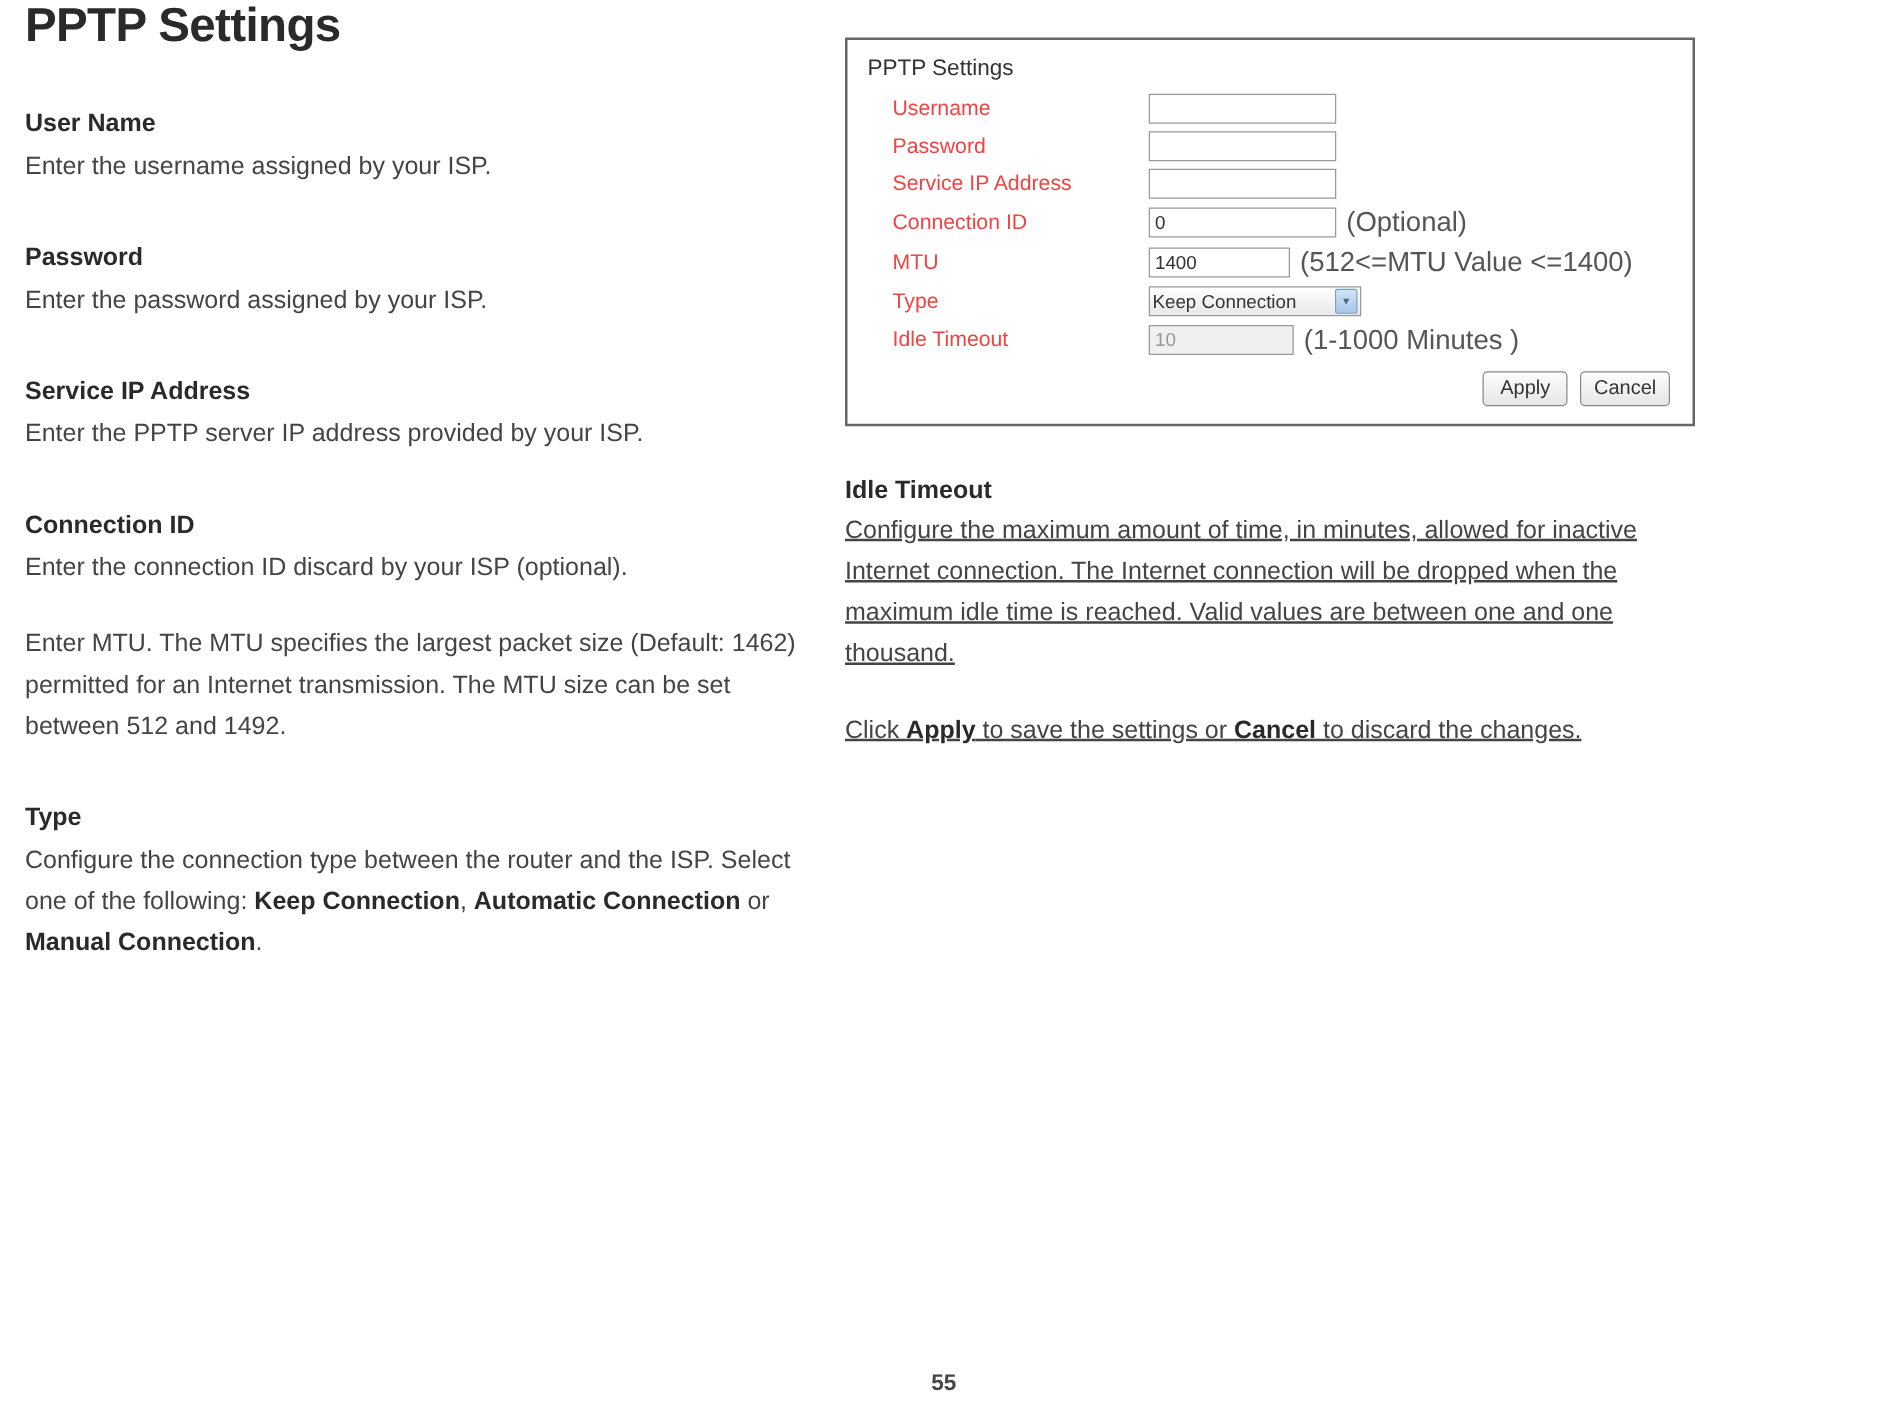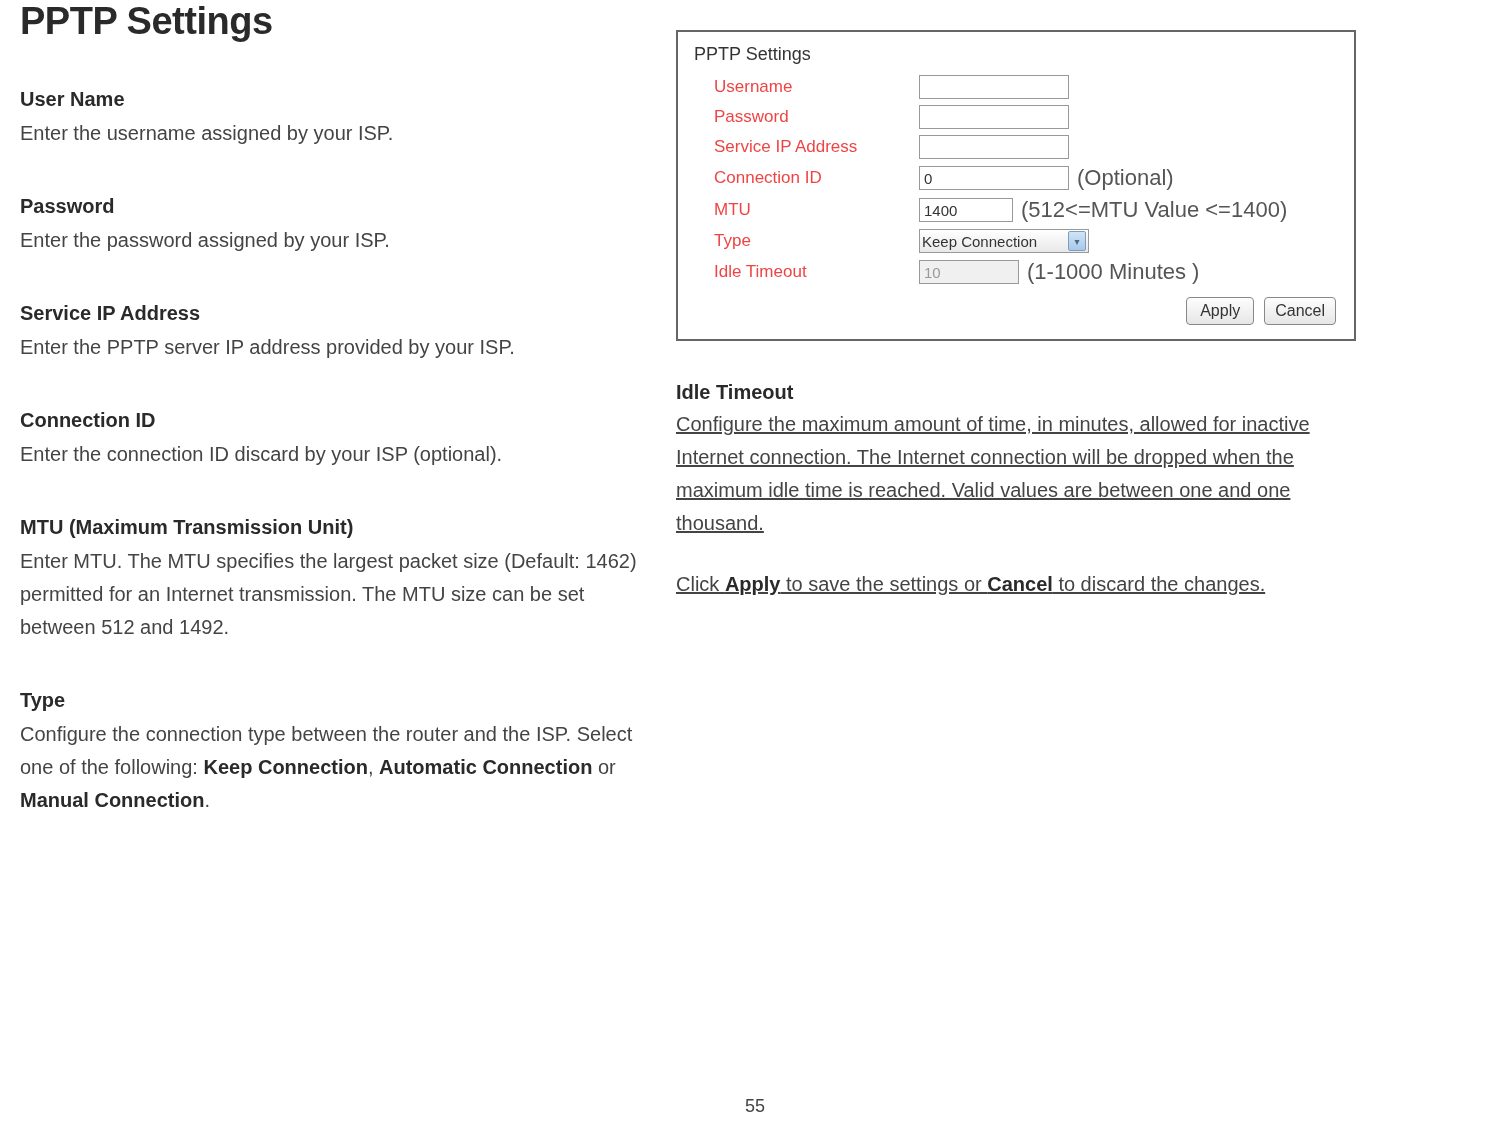--- a/index.html
+++ b/index.html
@@ -158,20 +158,21 @@
       padding: 0 10px;
       cursor: pointer;
     }
     .page-number {
       position: absolute;
       bottom: 20px;
       left: 50%;
       transform: translateX(-50%);
       font-size: 18px;
       color: #444;
+      font-weight: bold;
     }
   </style>
 </head>
 <body>
 
 <div class="page">
   <div class="left-col">
     <h1>PPTP Settings</h1>
 
     <div class="section">
@@ -188,21 +189,20 @@
       <div class="section-title">Service IP Address</div>
       <div class="section-body">Enter the PPTP server IP address provided by your ISP.</div>
     </div>
 
     <div class="section">
       <div class="section-title">Connection ID</div>
       <div class="section-body">Enter the connection ID discard by your ISP (optional).</div>
     </div>
 
     <div class="section">
-      <div class="section-title">MTU (Maximum Transmission Unit)</div>
       <div class="section-body">Enter MTU. The MTU specifies the largest packet size (Default: 1462) permitted for an Internet transmission. The MTU size can be set between 512 and 1492.</div>
     </div>
 
     <div class="section">
       <div class="section-title">Type</div>
       <div class="section-body">
         <span>Configure the connection type between the router and the ISP. Select one of the following: </span><span class="bold">Keep Connection</span><span>, </span><span class="bold">Automatic Connection</span><span> or </span><span class="bold">Manual Connection</span><span>.</span>
       </div>
     </div>
   </div>
@@ -227,35 +227,35 @@
       </div>
 
       <div class="form-row">
         <div class="form-label">Connection ID</div>
         <input class="text-input" value="0" style="">
         <span class="hint">(Optional)</span>
       </div>
 
       <div class="form-row">
         <div class="form-label">MTU</div>
-        <input class="text-input" style="width: 94px;" value="1400">
+        <input class="text-input" style="width: 113px;" value="1400">
         <span class="hint">(512&lt;=MTU Value &lt;=1400)</span>
       </div>
 
       <div class="form-row">
         <div class="form-label">Type</div>
         <div class="select-input">
           <span>Keep Connection</span>
           <span class="select-arrow">▾</span>
         </div>
       </div>
 
       <div class="form-row">
         <div class="form-label">Idle Timeout</div>
-        <input class="text-input disabled" style="width: 100px;" value="10">
+        <input class="text-input disabled" style="width: 116px;" value="10">
         <span class="hint">(1-1000 Minutes )</span>
       </div>
 
       <div class="button-row">
         <button class="win-button">Apply</button>
         <button class="win-button">Cancel</button>
       </div>
     </div>
 
     <div>

